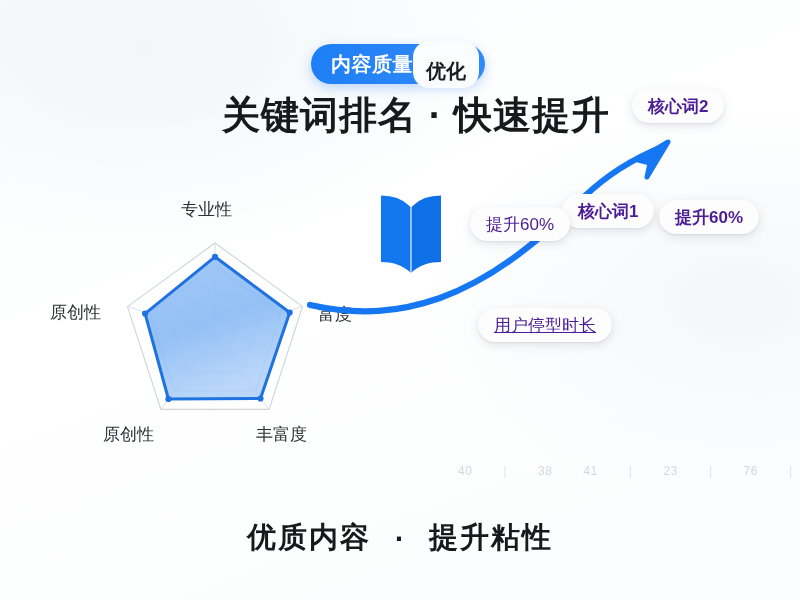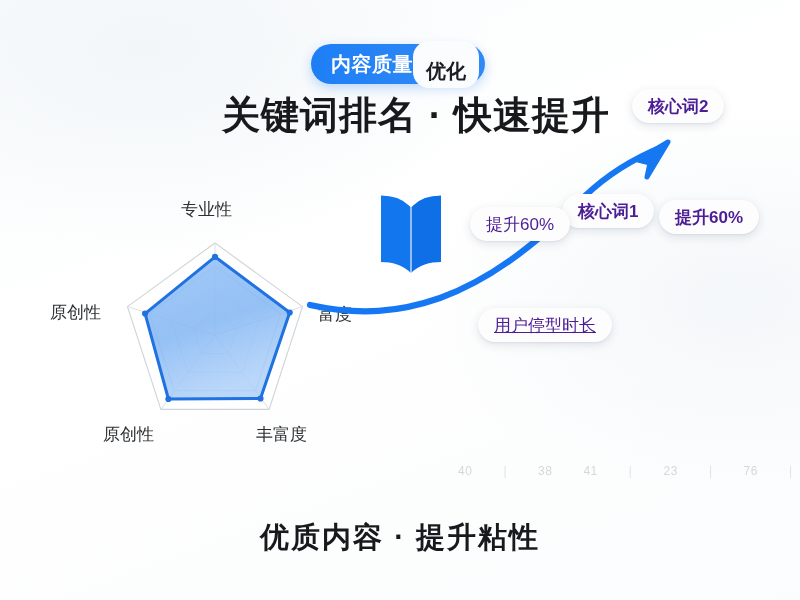--- a/index.html
+++ b/index.html
@@ -75,20 +75,21 @@
     position: absolute;
     left: 0;
     top: 518px;
     width: 800px;
     text-align: center;
     font-size: 29px;
     font-weight: 700;
     color: #17191c;
     letter-spacing: 2px;
     white-space: nowrap;
+    font-family: Liberation Mono, monospace;
   }
 
   
   .pill {
     position: absolute;
     display: flex;
     align-items: center;
     justify-content: center;
     background: #fdfdfd;
     border-radius: 18px;

